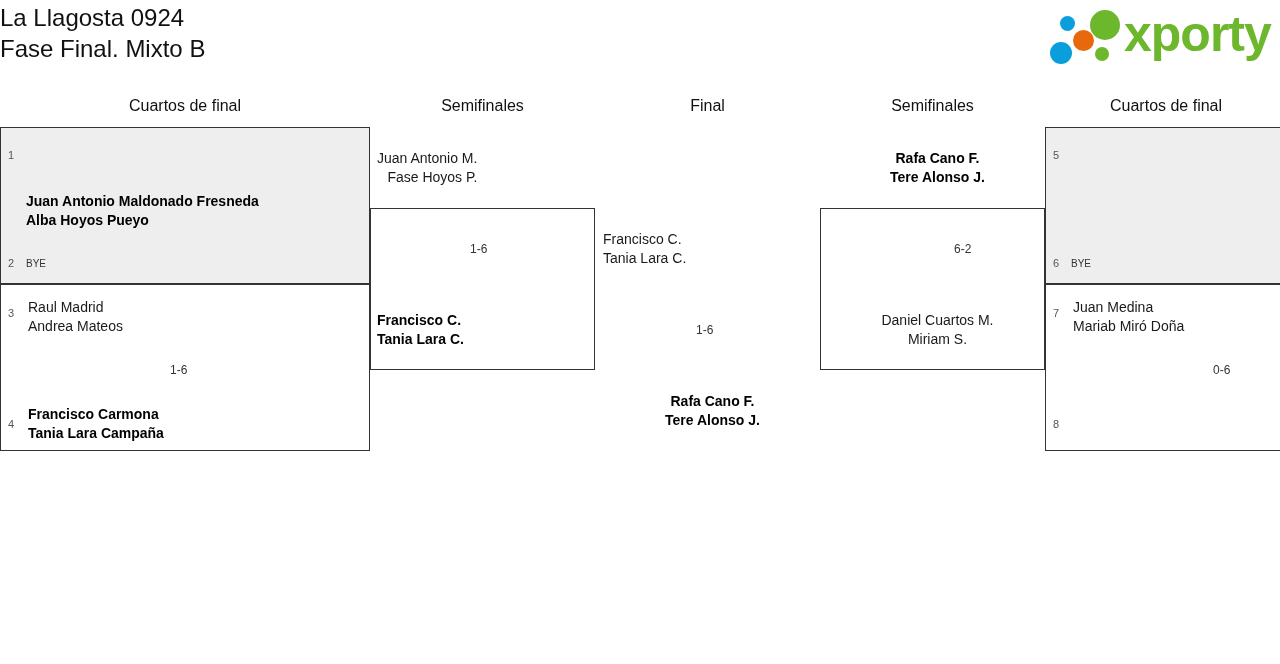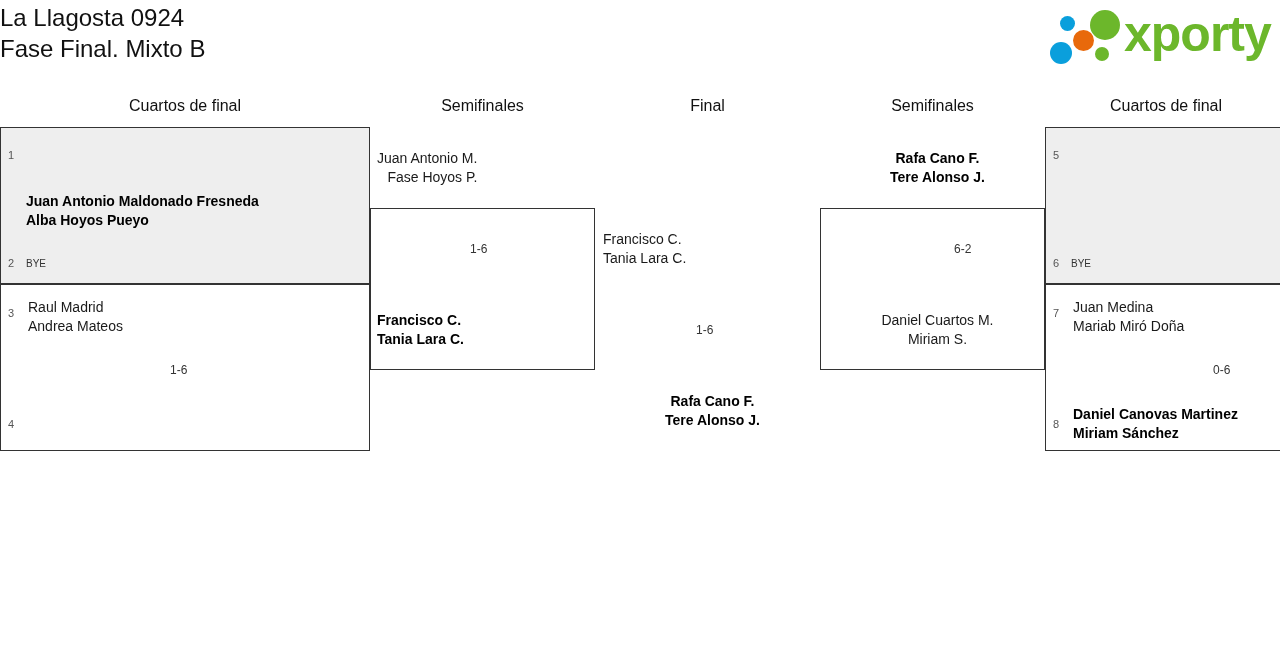--- a/index.html
+++ b/index.html
@@ -94,20 +94,24 @@
   <div class="seed" style="left:4px; top:256px;">2</div>
   <div class="bye" style="left:26px; top:254px;">BYE</div>
 
   <div class="seed" style="left:4px; top:306px;">3</div>
   <div class="team" style="left:28px; top:298px;">
     <span>Raul Madrid</span><br>
     <span>Andrea Mateos</span>
   </div>
   <div class="score" style="left:170px; top:361px;">1-6</div>
   <div class="seed" style="left:4px; top:417px;">4</div>
+  <div class="team win" style="left:28px; top:405px;">
+    <span>Francisco Carmona</span><br>
+    <span>Tania Lara Campaña</span>
+  </div>
 
   <div class="team" style="left:377px; top:149px;text-align:right;">
     <span>Juan Antonio M.</span><br>
     <span>Fase Hoyos P.</span>
   </div>
   <div class="score" style="left:470px; top:240px;">1-6</div>
   <div class="team win" style="left:377px; top:311px;">
     <span>Francisco C.</span><br>
     <span>Tania Lara C.</span>
   </div>
@@ -136,18 +140,14 @@
   <div class="seed" style="left:1049px; top:256px;">6</div>
   <div class="bye" style="left:1071px; top:254px;">BYE</div>
 
   <div class="seed" style="left:1049px; top:306px;">7</div>
   <div class="team" style="left:1073px; top:298px;">
     <span>Juan Medina</span><br>
     <span>Mariab Miró Doña</span>
   </div>
   <div class="score" style="left:1213px; top:361px;">0-6</div>
   <div class="seed" style="left:1049px; top:417px;">8</div>
-  <div class="team win" style="left:1073px; top:405px;">
-    <span>Daniel Canovas Martinez</span><br>
-    <span>Miriam Sánchez</span>
-  </div>
 
 </div>
 
 </body></html>

